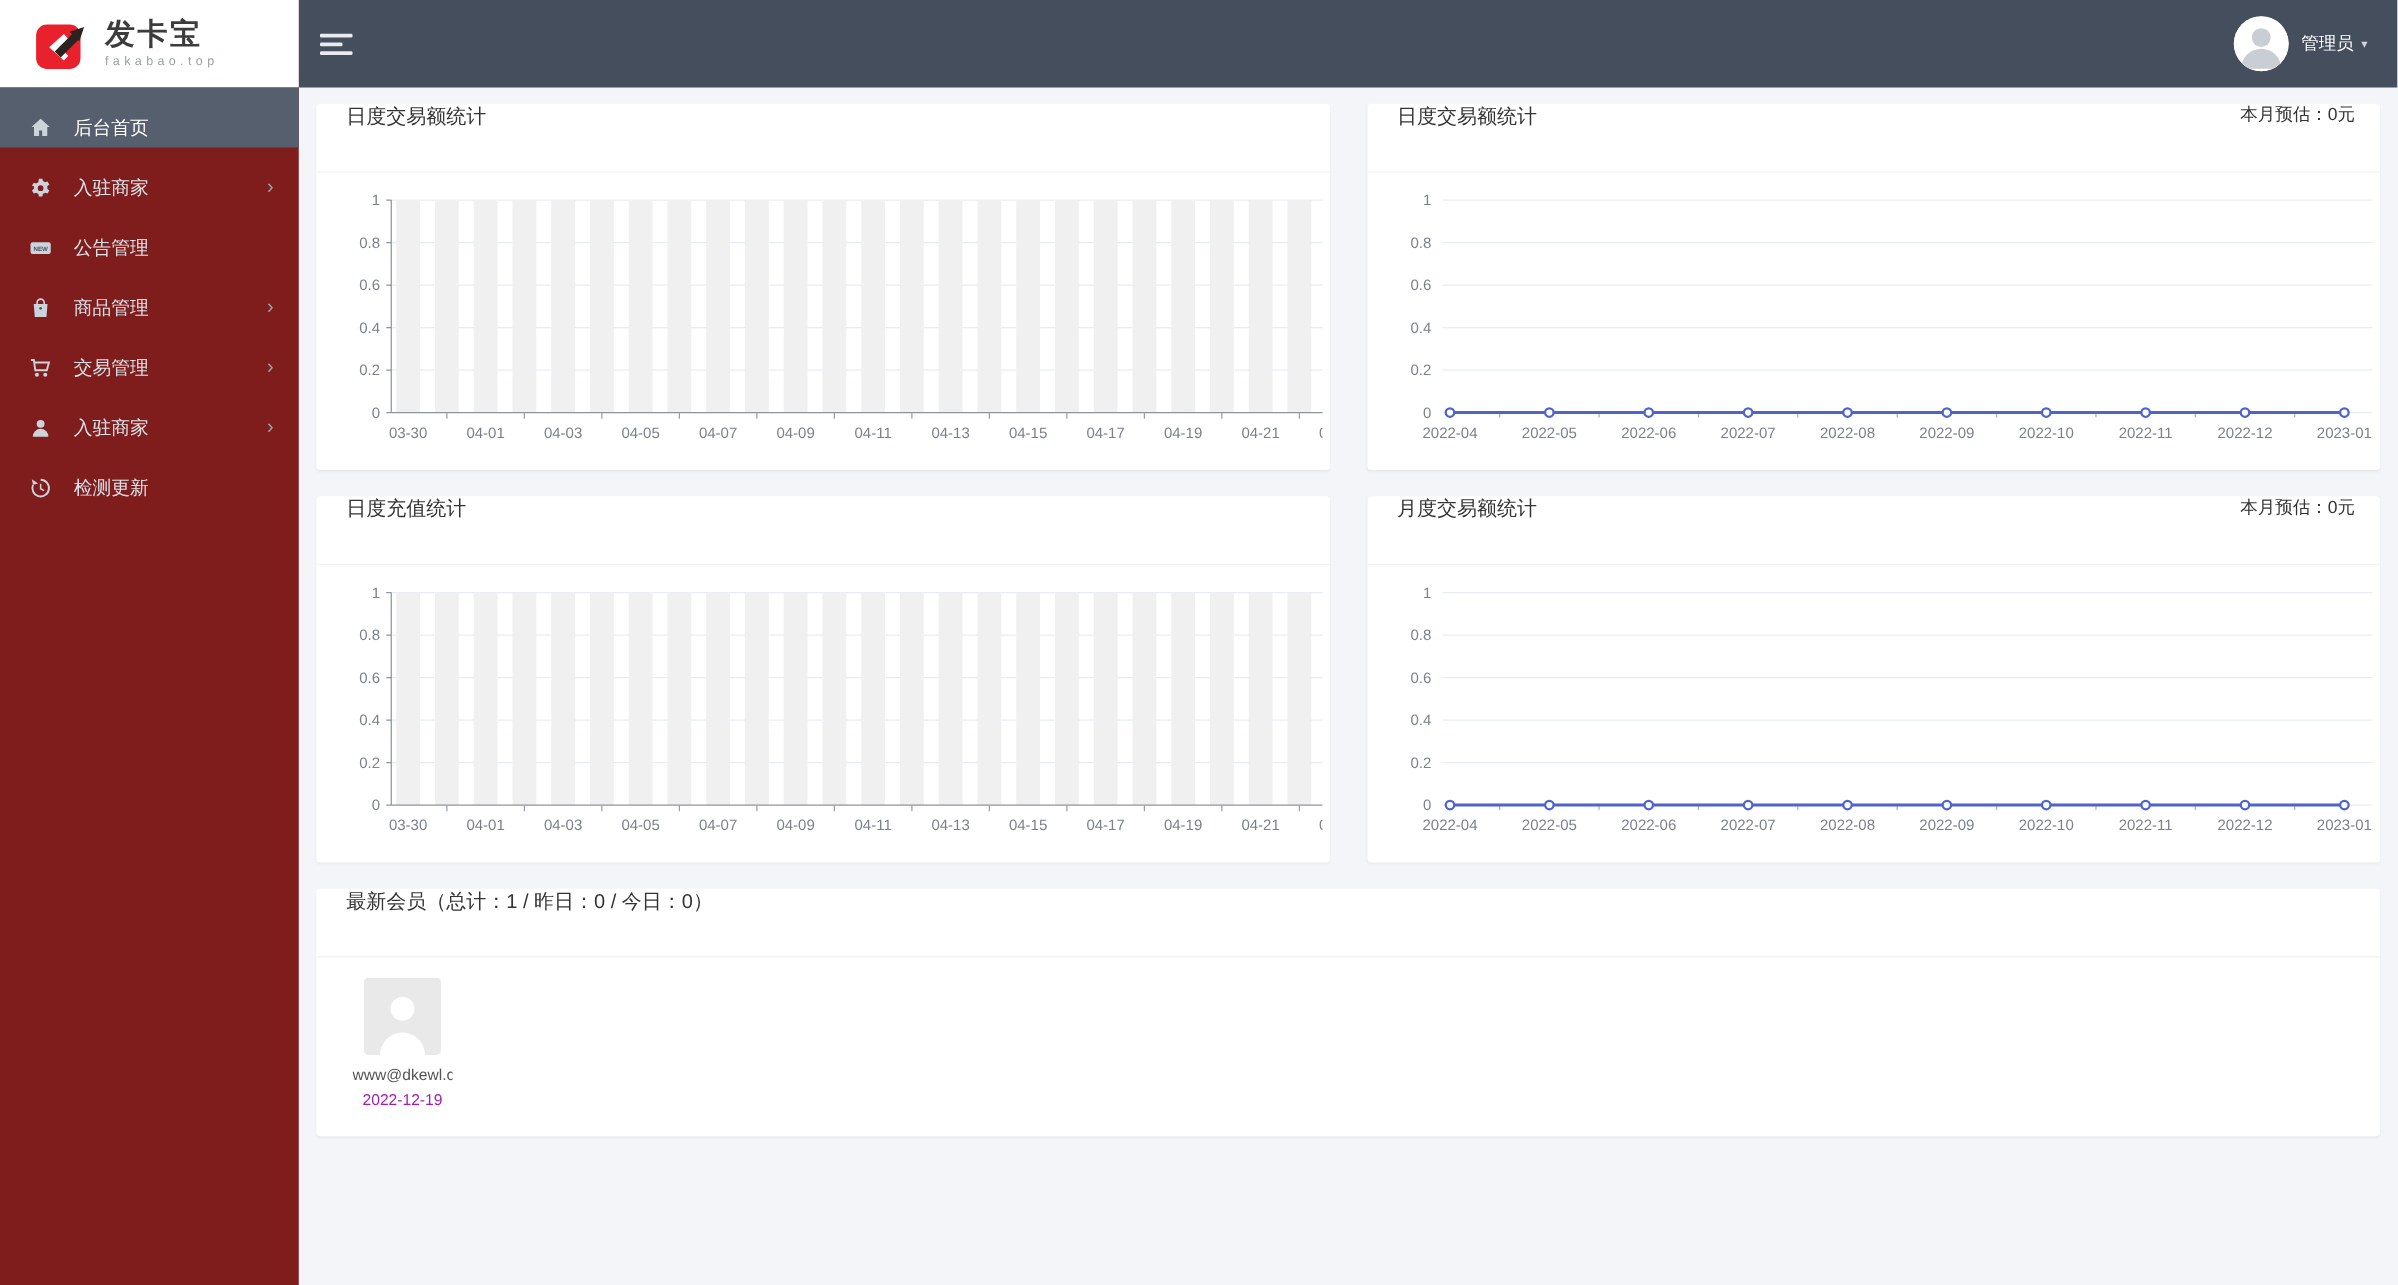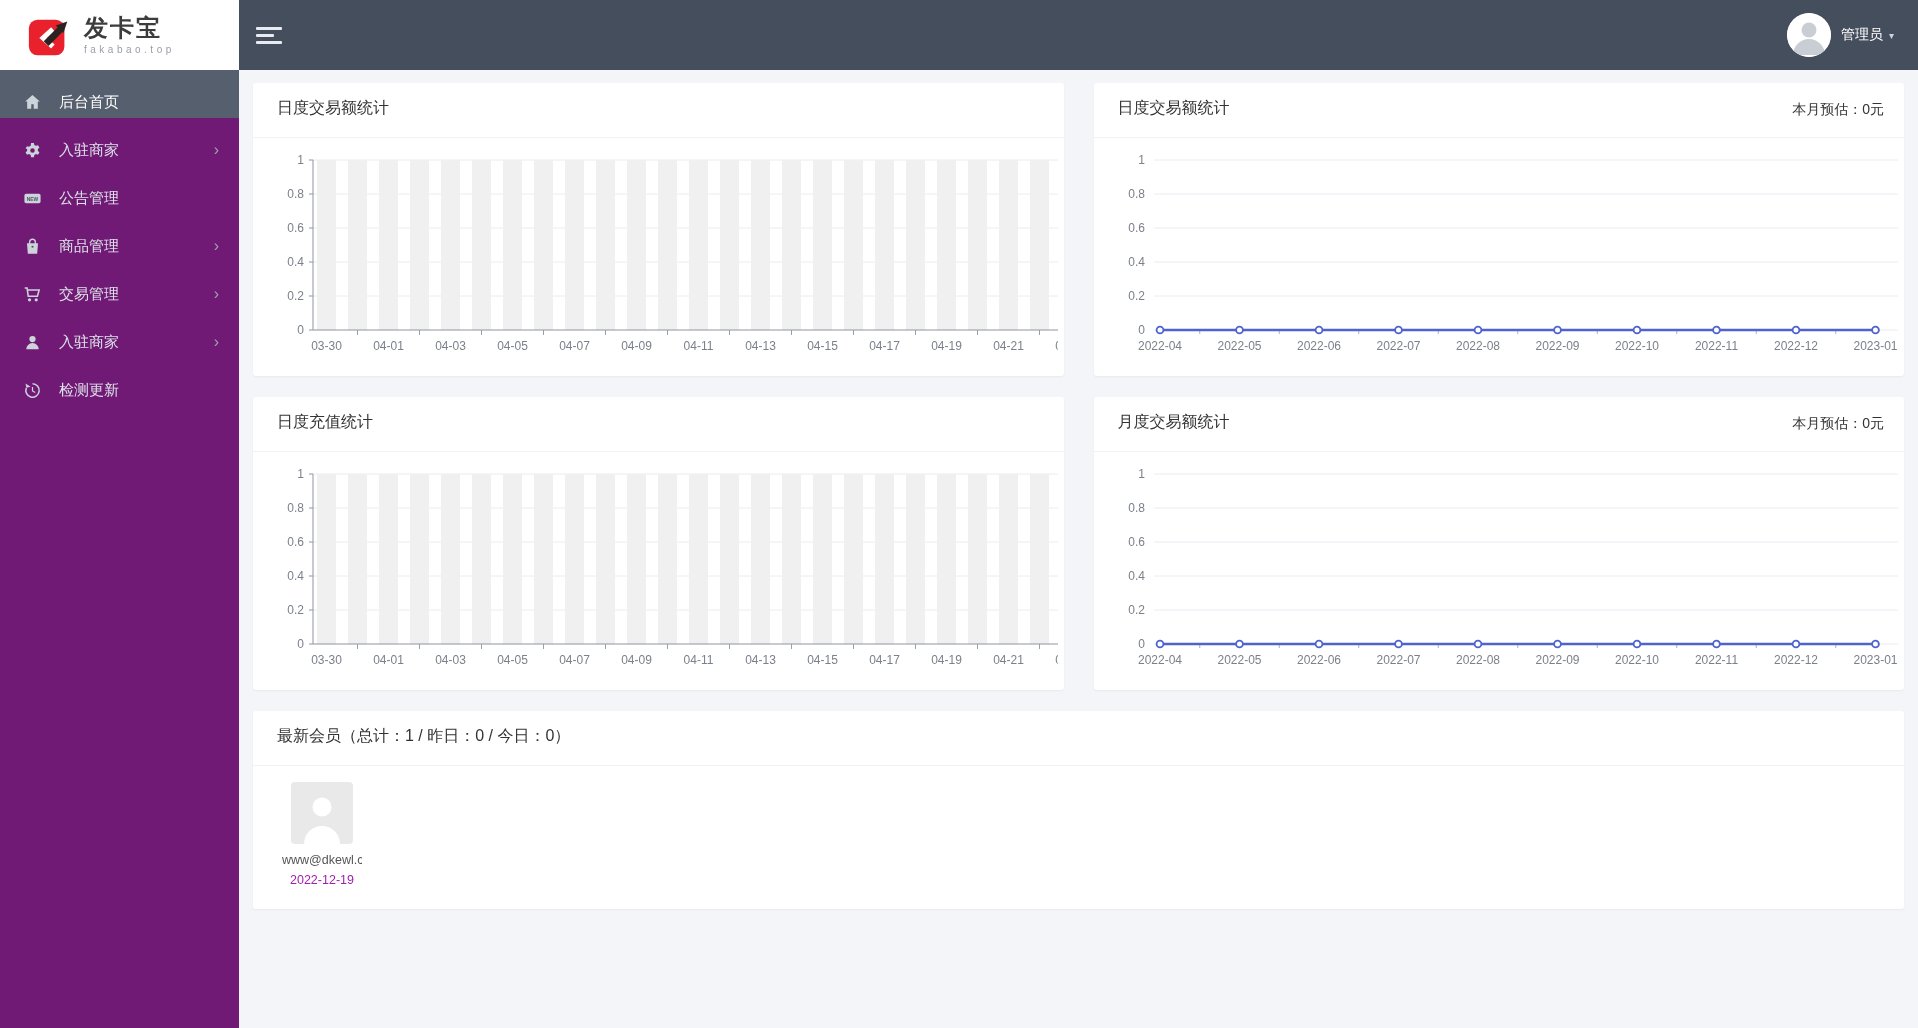--- a/index.html
+++ b/index.html
@@ -3,21 +3,21 @@
 <meta charset="utf-8">
 <style>
   * { box-sizing: border-box; }
   html,body { margin:0; padding:0; }
   body {
     width:1918px; height:1028px; overflow:hidden; position:relative;
     background:#f3f5f8;
     font-family:"Liberation Sans","DejaVu Sans",sans-serif;
   }
   
-  .sidebar { position:absolute; left:0; top:0; bottom:0; width:239px; background:#701a75; z-index:2; }
+  .sidebar { position:absolute; left:0; top:0; bottom:0; width:239px; background:#7f1d1d; z-index:2; }
   .logo { height:70px; background:#fff; display:flex; align-items:center; padding-left:26px; }
   .logo-mark { width:48px; height:48px; flex:0 0 auto; }
   .brand { margin-left:10px; display:flex; flex-direction:column; }
   .brand-name { font-size:24px; font-weight:bold; color:#3c3c3c; letter-spacing:2px; line-height:1.05; }
   .brand-domain { font-size:10px; color:#9aa0a8; letter-spacing:3.5px; margin-top:4px; }
   .nav { padding-top:0; }
   .nav-item { height:48px; display:flex; align-items:center; padding:16px 20px 0 23px; cursor:pointer; }
   .nav-item.active { background:#565f6d; }
   .nav-icon { width:19px; height:19px; color:#cdd3db; flex:0 0 auto; }
   .nav-icon svg { width:100%; height:100%; display:block; }
@@ -33,21 +33,21 @@
   .hamburger .bar:last-child { margin-bottom:0; }
   .user-menu { display:flex; align-items:center; cursor:pointer; }
   .avatar { width:44px; height:44px; border-radius:50%; overflow:hidden; background:#fff; }
   .avatar svg { display:block; width:100%; height:100%; }
   .user-name { color:#fff; font-size:14px; margin-left:10px; }
   .caret { color:#cdd2d9; font-size:10px; margin-left:6px; }
   
   .main { position:absolute; left:239px; top:70px; right:0; bottom:0; padding:13px 14px; overflow:hidden; }
   .grid { display:grid; grid-template-columns:1fr 1fr; gap:21px 30px; }
   .card { background:#fff; border-radius:3px; box-shadow:0 1px 2px rgba(0,0,0,.05); overflow:hidden; }
-  .card-head { height:55px; display:flex; align-items:flex-end; justify-content:space-between;
+  .card-head { height:55px; display:flex; align-items:flex-start; justify-content:space-between;
     padding:0 20px 18px 24px; border-bottom:1px solid #f0f2f6; }
   .card-title { font-size:16px; color:#333; }
   .estimate { font-size:14px; color:#333; }
   .chart-wrap { height:214px; margin:10px 6px 14px 6px; overflow:hidden; }
   svg.chart { display:block; }
   
   .member-card { margin-top:21px; }
   .member-body { padding:16px 24px 22px; display:flex; }
   .member { width:90px; text-align:center; }
   .member-avatar { width:62px; height:62px; margin:0 auto; border-radius:4px; overflow:hidden; }

